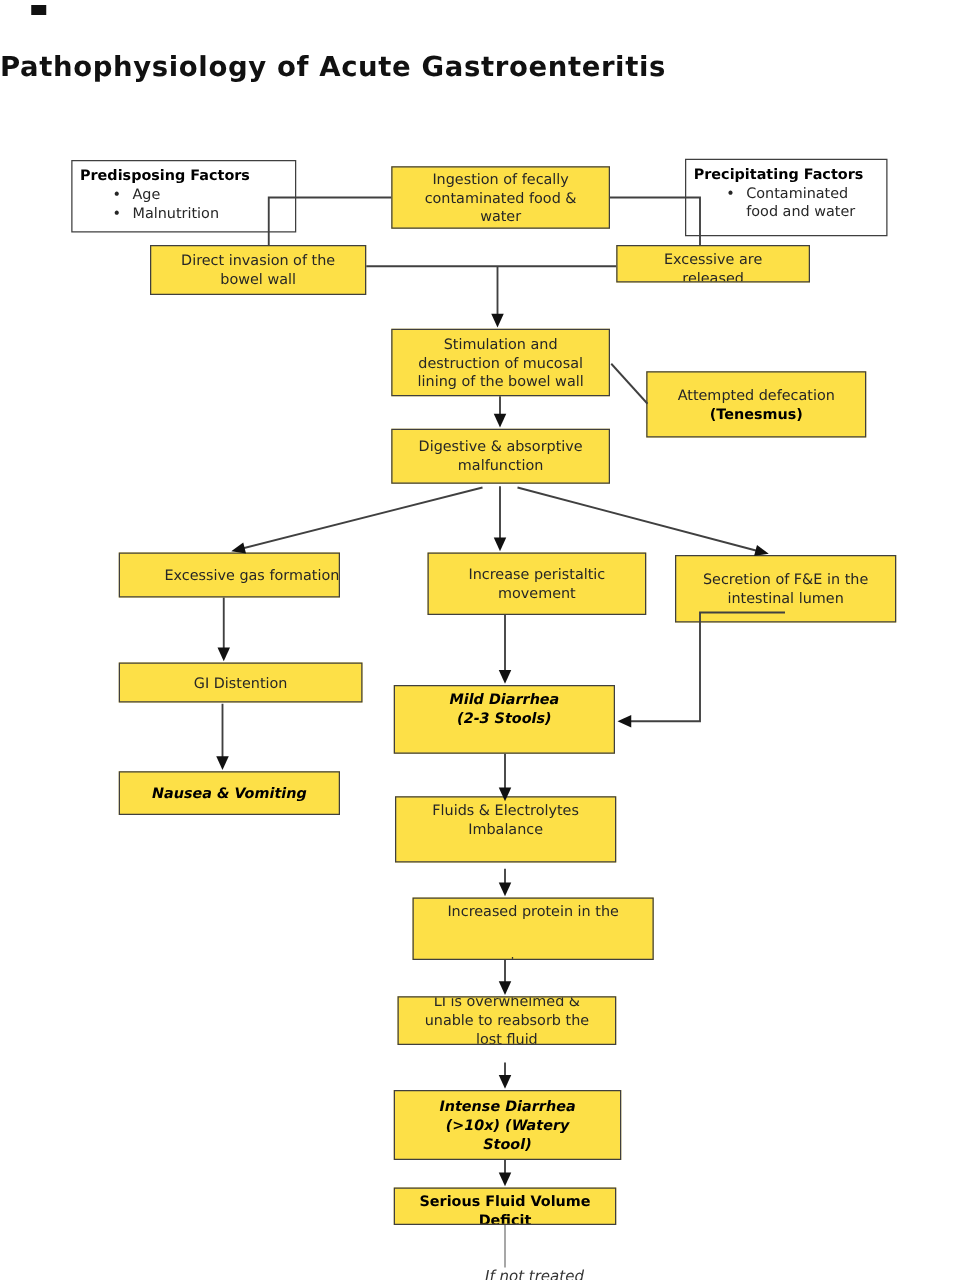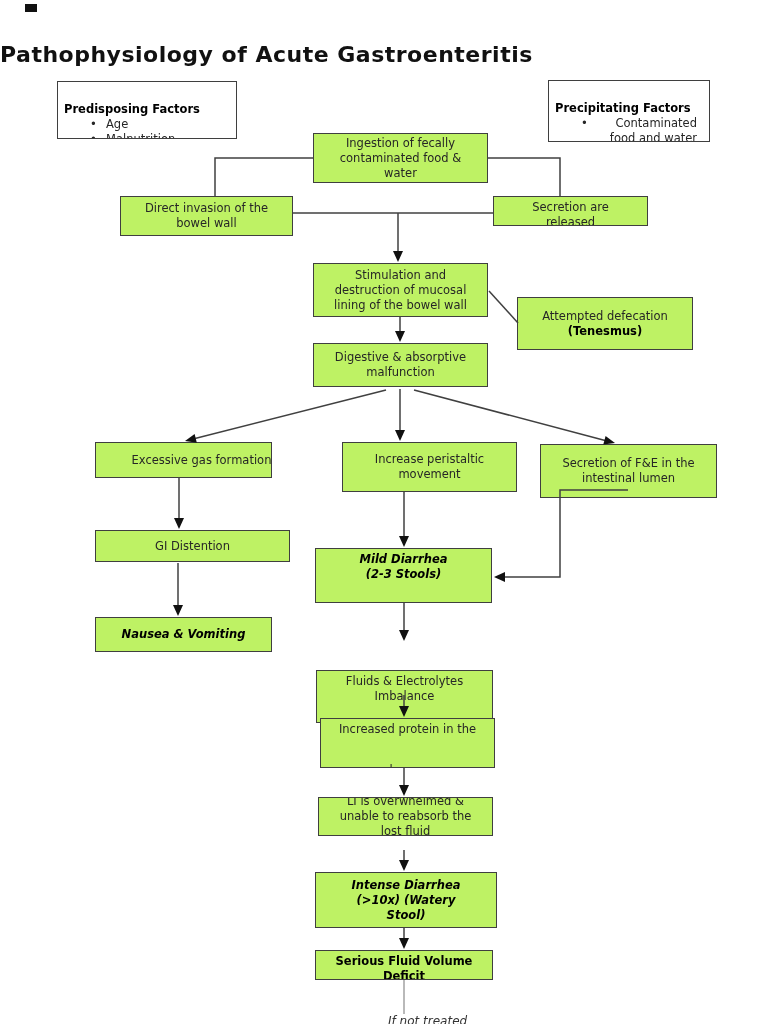--- a/index.html
+++ b/index.html
@@ -8,56 +8,56 @@
     background:#ffffff;
     font-family:"DejaVu Sans","Liberation Sans",sans-serif;
     color:#262626;
   }
   .title{
     position:absolute;left:0;top:42px;width:768px;text-align:left;
     font-size:22px;font-weight:bold;color:#111;letter-spacing:0.5px;
   }
   .scan-mark{position:absolute;left:25px;top:4px;width:12px;height:8px;background:#111;}
   .node{
-    position:absolute;background:#bef264;border:1.5px solid #3f3f3f;
+    position:absolute;background:#fde047;border:1.5px solid #3f3f3f;
     box-sizing:border-box;display:flex;flex-direction:column;
     align-items:center;justify-content:center;text-align:center;
     font-size:11.5px;line-height:15px;overflow:hidden;
   }
   .node span{display:block;white-space:nowrap;}
   .top-align{justify-content:flex-start;padding-top:3px;}
   .bold{font-weight:bold;color:#000;}
   .bolditalic{font-weight:bold;font-style:italic;color:#000;}
   
   .factor{
     position:absolute;background:#fff;border:1.5px solid #3f3f3f;
     box-sizing:border-box;font-size:11.5px;line-height:15px;
-    padding:20px 6px;overflow:hidden;
+    padding:4px 6px;overflow:hidden;margin-top:47px;
   }
   .factor .heading{font-weight:bold;color:#000;white-space:nowrap;}
   .bullet-row{display:flex;margin-left:26px;}
   .bullet-dot{width:16px;flex:0 0 16px;}
-  .bullet-label{max-width:100px;text-align:right;}
+  .bullet-label{max-width:100px;}
   
   #predisposing{left:57px;top:81px;width:180px;height:58px;}
   #precipitating{left:548px;top:80px;width:162px;height:62px;}
   #ingestion{left:313px;top:133px;width:175px;height:50px;}
   #direct-invasion{left:120px;top:196px;width:173px;height:40px;}
   #endotoxins{left:493px;top:196px;width:155px;height:30px;}
   #stimulation{left:313px;top:263px;width:175px;height:54px;}
   #attempted-defecation{left:517px;top:297px;width:176px;height:53px;}
   #digestive{left:313px;top:343px;width:175px;height:44px;}
   #excessive-gas{left:95px;top:442px;width:177px;height:36px;padding-left:36px;}
   #increase-peristaltic{left:342px;top:442px;width:175px;height:50px;}
   #secretion{left:540px;top:444px;width:177px;height:54px;}
   #gi-distention{left:95px;top:530px;width:195px;height:32px;}
   #nausea-vomiting{left:95px;top:617px;width:177px;height:35px;}
   #mild-diarrhea{left:315px;top:548px;width:177px;height:55px;}
-  #fluids-imbalance{left:316px;top:670px;width:177px;height:53px;}
-  #increased-protein{left:320px;top:718px;width:175px;height:50px;gap:26px;}
+  #fluids-imbalance{left:316px;top:637px;width:177px;height:53px;}
+  #increased-protein{left:330px;top:718px;width:193px;height:50px;gap:26px;}
   #li-overwhelmed{left:318px;top:797px;width:175px;height:39px;}
   #intense-diarrhea{left:315px;top:872px;width:182px;height:56px;}
   #serious-fluid{left:315px;top:950px;width:178px;height:30px;}
   .connectors{position:absolute;left:0;top:0;width:768px;height:1024px;}
   .bottom-note{
     position:absolute;left:388px;top:1014px;width:160px;
     font-size:12px;font-style:italic;color:#333;white-space:nowrap;
   }
 </style>
 </head>
@@ -92,21 +92,21 @@
   <span>contaminated food &amp;</span>
   <span>water</span>
 </div>
 
 <div class="node" id="direct-invasion">
   <span>Direct invasion of the</span>
   <span>bowel wall</span>
 </div>
 
 <div class="node top-align" id="endotoxins">
-  <span>Secretion are</span>
+  <span>Excessive are</span>
   <span>released</span>
 </div>
 
 <div class="node" id="stimulation">
   <span>Stimulation and</span>
   <span>destruction of mucosal</span>
   <span>lining of the bowel wall</span>
 </div>
 
 <div class="node" id="attempted-defecation">

